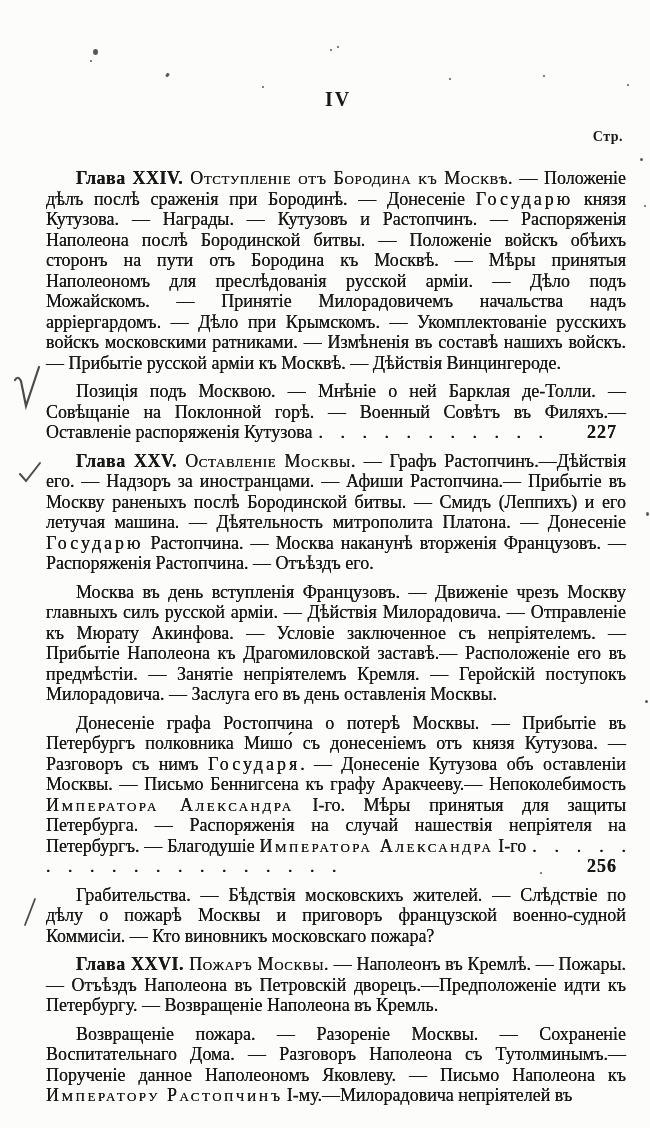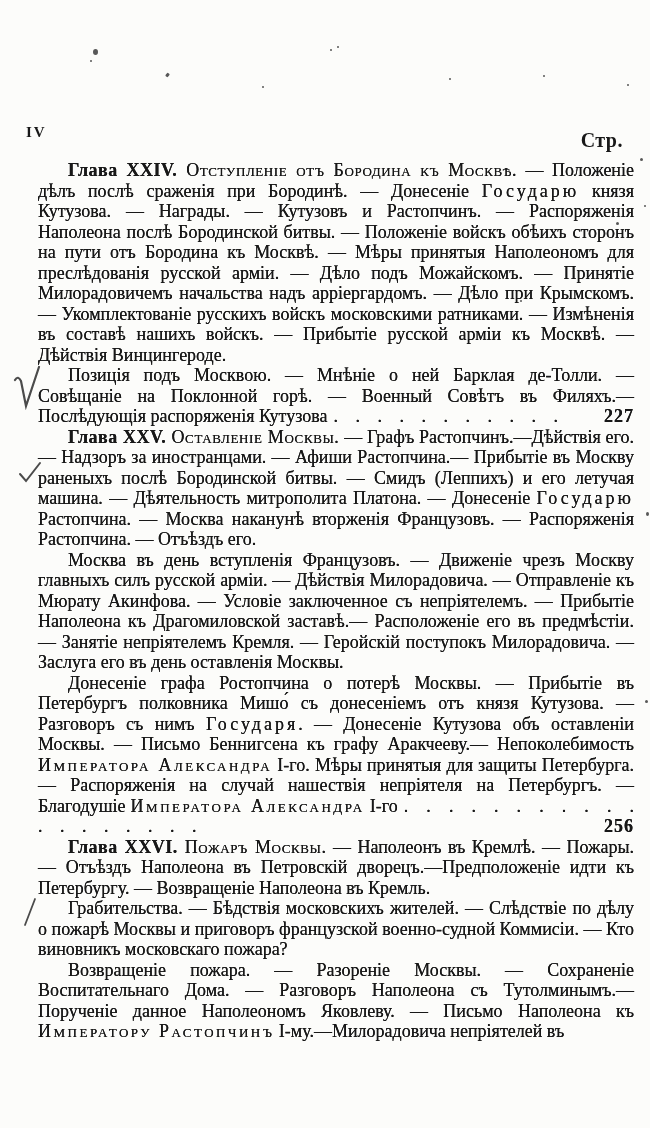--- a/index.html
+++ b/index.html
@@ -7,67 +7,67 @@
     width:650px;height:1128px;
     background:#fcfcfa;
     position:relative;
     overflow:hidden;
     font-family:"Liberation Serif","DejaVu Serif",serif;
     color:#181818;
   }
   .page{position:absolute;inset:0;}
   .roman-header{
     position:absolute;top:88px;left:0;width:100%;
-    text-indent:26px;
-    font-weight:bold;font-size:15px;letter-spacing:2px;margin-top:36px;
+    text-align:center;text-indent:26px;
+    font-weight:bold;font-size:20px;letter-spacing:2px;
   }
   .str-label{
     position:absolute;top:129px;right:27px;
-    font-weight:bold;font-size:20px;letter-spacing:0.5px;
+    font-weight:bold;font-size:14px;letter-spacing:0.5px;
   }
   .toc{
     position:absolute;top:160px;left:38px;width:596px;
     font-size:18px;line-height:20.5px;
     text-shadow:0 0 0.4px currentColor;
   }
   .toc-par{
-    margin:0;text-indent:30px;text-align:justify;position:relative;
+    margin:8px;text-indent:30px;text-align:justify;position:relative;
   }
   .seg{white-space:pre-wrap;}
   .seg.bold{font-weight:bold;letter-spacing:0.5px;}
   .seg.sc{font-variant:small-caps;letter-spacing:0.6px;}
   .seg.sp{letter-spacing:3px;}
   .seg.scsp{font-variant:small-caps;letter-spacing:2.5px;font-family:Liberation Serif, serif;}
   .leader{word-spacing:13px;padding-left:6px;}
   .pagenum{
-    position:absolute;right:0;bottom:0;
+    position:absolute;right:9px;bottom:0;
     font-weight:bold;font-size:18px;letter-spacing:1px;
     background:#fcfcfa;padding-left:6px;
   }
   .ink-mark{position:absolute;pointer-events:none;}
   .ink-mark path{stroke:#2c2c2c;fill:none;stroke-linecap:round;opacity:.85;}
   .speck{position:absolute;background:#222;border-radius:50%;opacity:.75;}
 </style>
 </head>
 <body>
 
 <div class="page">
 
   <div class="roman-header">IV</div>
 
   <div class="str-label">Стр.</div>
 
   <div class="toc">
       <p class="toc-par"><span class="seg bold">Глава XXIV. </span><span class="seg sc">Отступленіе отъ Бородина къ Москвѣ.</span><span class="seg"> — Положеніе дѣлъ послѣ сраженія при Бородинѣ. — Донесеніе </span><span class="seg sp">Государю</span><span class="seg"> князя Кутузова. — Награды. — Кутузовъ и Растопчинъ. — Распоряженія Наполеона послѣ Бородинской битвы. — Положеніе войскъ обѣихъ сторонъ на пути отъ Бородина къ Москвѣ. — Мѣры принятыя Наполеономъ для преслѣдованія русской арміи. — Дѣло подъ Можайскомъ. — Принятіе Милорадовичемъ начальства надъ арріергардомъ. — Дѣло при Крымскомъ. — Укомплектованіе русскихъ войскъ московскими ратниками. — Измѣненія въ составѣ нашихъ войскъ. — Прибытіе русской арміи къ Москвѣ. — Дѣйствія Винцингероде.</span></p>
-      <p class="toc-par"><span class="seg">Позиція подъ Москвою. — Мнѣніе о ней Барклая де-Толли. — Совѣщаніе на Поклонной горѣ. — Военный Совѣтъ въ Филяхъ.— Послѣдующія распоряженія Кутузова</span><span class="leader">. . . . . . . . . . .</span><span class="pagenum">227</span></p>
+      <p class="toc-par"><span class="seg">Позиція подъ Москвою. — Мнѣніе о ней Барклая де-Толли. — Совѣщаніе на Поклонной горѣ. — Военный Совѣтъ въ Филяхъ.— Оставленіе распоряженія Кутузова</span><span class="leader">. . . . . . . . . . .</span><span class="pagenum">227</span></p>
       <p class="toc-par"><span class="seg bold">Глава XXV. </span><span class="seg sc">Оставленіе Москвы.</span><span class="seg"> — Графъ Растопчинъ.—Дѣйствія его. — Надзоръ за иностранцами. — Афиши Растопчина.— Прибытіе въ Москву раненыхъ послѣ Бородинской битвы. — Смидъ (Леппихъ) и его летучая машина. — Дѣятельность митрополита Платона. — Донесеніе </span><span class="seg sp">Государю</span><span class="seg"> Растопчина. — Москва наканунѣ вторженія Французовъ. — Распоряженія Растопчина. — Отъѣздъ его.</span></p>
       <p class="toc-par"><span class="seg">Москва въ день вступленія Французовъ. — Движеніе чрезъ Москву главныхъ силъ русской арміи. — Дѣйствія Милорадовича. — Отправленіе къ Мюрату Акинфова. — Условіе заключенное съ непріятелемъ. — Прибытіе Наполеона къ Драгомиловской заставѣ.— Расположеніе его въ предмѣстіи. — Занятіе непріятелемъ Кремля. — Геройскій поступокъ Милорадовича. — Заслуга его въ день оставленія Москвы.</span></p>
       <p class="toc-par"><span class="seg">Донесеніе графа Ростопчина о потерѣ Москвы. — Прибытіе въ Петербургъ полковника Мишо́ съ донесеніемъ отъ князя Кутузова. — Разговоръ съ нимъ </span><span class="seg sp">Государя</span><span class="seg">. — Донесеніе Кутузова объ оставленіи Москвы. — Письмо Беннигсена къ графу Аракчееву.— Непоколебимость </span><span class="seg scsp">Императора Александра</span><span class="seg"> I-го. Мѣры принятыя для защиты Петербурга. — Распоряженія на случай нашествія непріятеля на Петербургъ. — Благодушіе </span><span class="seg scsp">Императора Александра</span><span class="seg"> I-го</span><span class="leader">. . . . . . . . . . . . . . . . . . .</span><span class="pagenum">256</span></p>
+      <p class="toc-par"><span class="seg">Грабительства. — Бѣдствія московскихъ жителей. — Слѣдствіе по дѣлу о пожарѣ Москвы и приговоръ французской военно-судной Коммисіи. — Кто виновникъ московскаго пожара?</span></p>
       <p class="toc-par"><span class="seg bold">Глава XXVI. </span><span class="seg sc">Пожаръ Москвы.</span><span class="seg"> — Наполеонъ въ Кремлѣ. — Пожары. — Отъѣздъ Наполеона въ Петровскій дворецъ.—Предположеніе идти къ Петербургу. — Возвращеніе Наполеона въ Кремль.</span></p>
-      <p class="toc-par"><span class="seg">Грабительства. — Бѣдствія московскихъ жителей. — Слѣдствіе по дѣлу о пожарѣ Москвы и приговоръ французской военно-судной Коммисіи. — Кто виновникъ московскаго пожара?</span></p>
       <p class="toc-par"><span class="seg">Возвращеніе пожара. — Разореніе Москвы. — Сохраненіе Воспитательнаго Дома. — Разговоръ Наполеона съ Тутолминымъ.— Порученіе данное Наполеономъ Яковлеву. — Письмо Наполеона къ </span><span class="seg scsp">Императору Растопчинъ</span><span class="seg"> I-му.—Милорадовича непріятелей въ</span></p>
     </div>
 
   <svg class="ink-mark" style="left:13px;top:364px;" width="28" height="46" viewBox="0 0 28 46">
     <path d="M2 16 Q5 11 8 17 L13 42 L26 3" stroke-width="2.2"></path>
   </svg>
   <svg class="ink-mark" style="left:18px;top:460px;" width="24" height="24" viewBox="0 0 24 24">
     <path d="M2 14 L8 21 L22 3" stroke-width="2"></path>
   </svg>
   <svg class="ink-mark" style="left:23px;top:897px;" width="14" height="30" viewBox="0 0 14 30">

